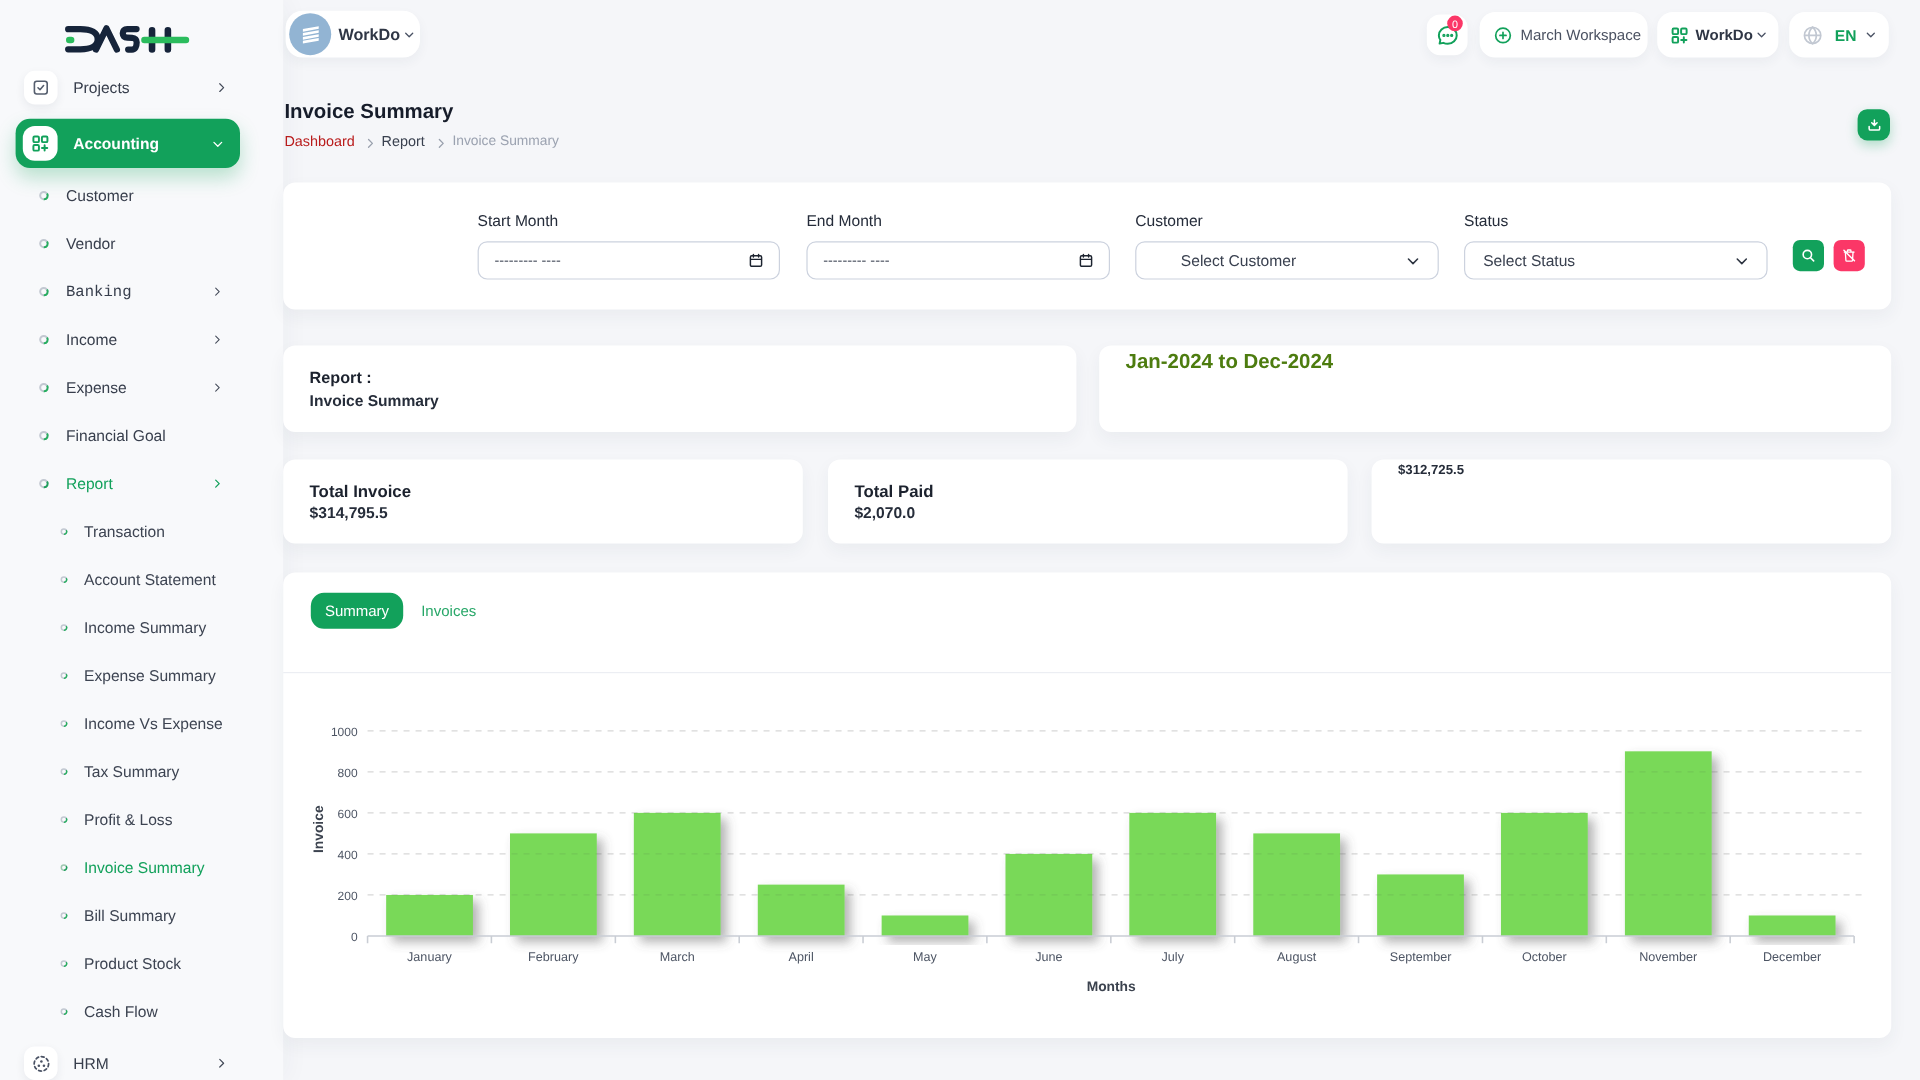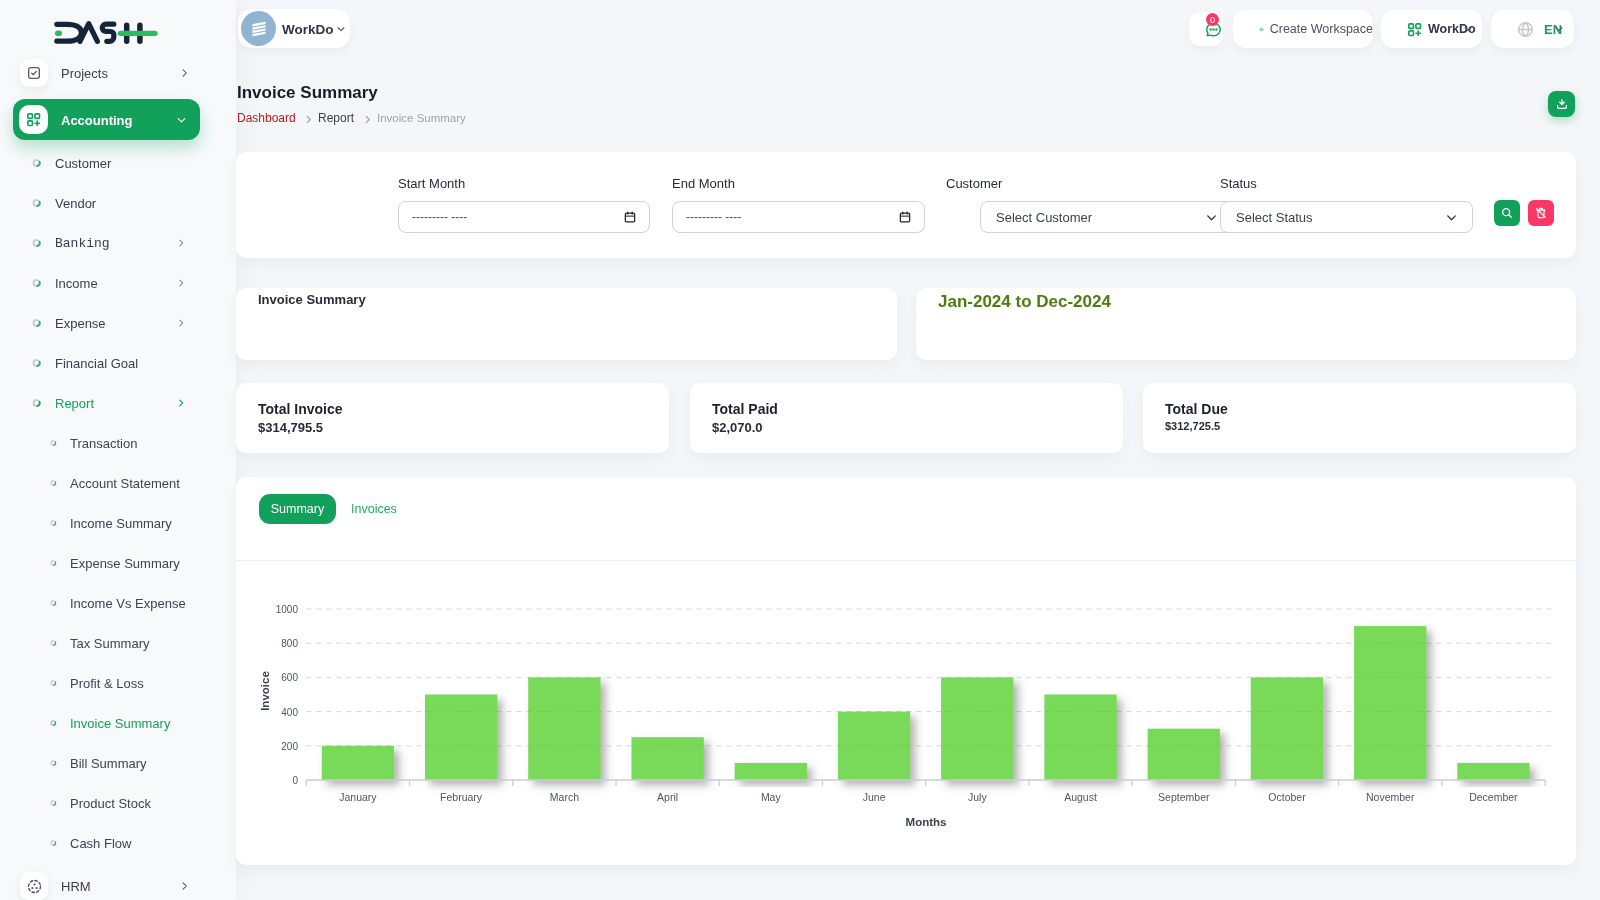--- a/index.html
+++ b/index.html
@@ -12,21 +12,21 @@
 #sidebar { position:absolute; left:0; top:0; width:236px; height:900px; background:#f8f9fb; box-shadow:6px 0 18px rgba(40,50,80,0.035); }
 .m-item { position:absolute; left:0; width:236px; height:40px; }
 .m-text { position:absolute; left:55px; top:50%; transform:translateY(-50%); font-size:13px; color:#373e4c; }
 .s-text { position:absolute; left:70px; top:50%; transform:translateY(-50%); font-size:13px; color:#3d4452; }
 .chev { position:absolute; top:50%; transform:translateY(-50%); width:11px; height:11px; }
 .iconbox { position:absolute; left:20px; width:28px; height:28px; background:#fff; border-radius:9px; box-shadow:0 3px 8px rgba(40,50,80,0.08); display:flex; align-items:center; justify-content:center; }
 .donut { position:absolute; top:50%; transform:translateY(-50%); width:9px; height:9px; }
 .green { color:#12a15b !important; }
 
 
-.pill { position:absolute; background:#fff; border-radius:12px; box-shadow:0 4px 10px rgba(40,50,80,0.05); display:flex; align-items:center; white-space:nowrap;padding-left:15px; }
+.pill { position:absolute; background:#fff; border-radius:12px; box-shadow:0 4px 10px rgba(40,50,80,0.05); display:flex; align-items:center; white-space:nowrap; }
 
 
 .flabel { position:absolute; font-size:13px; color:#252c3a; }
 .finput { position:absolute; height:32px; background:#fff; border:1px solid #ccd2de; border-radius:8px; display:flex; align-items:center; font-size:13px; color:#39404f; }
 
 
 </style>
 </head>
 <body>
 
@@ -248,21 +248,21 @@
       <circle cx="15.7" cy="12" r="0.6" fill="#12a15b"></circle>
     </svg>
 </div>
 <div class="abs" style="left:1206px; top:13px; width:13px; height:13px; border-radius:50%; background:#fb3767; color:#fff; font-size:9px; display:flex; align-items:center; justify-content:center;">0</div>
 
 <div class="pill" style="left:1233px; top:10px; width:140px; height:38px; border-radius:13px;">
   <svg style="margin-left:11px;" width="17" height="17" viewBox="0 0 24 24" fill="none" stroke="#12a15b" stroke-width="2" stroke-linecap="round">
       <circle cx="12" cy="12" r="8.6"></circle>
       <path d="M12 8.4 L12 15.6 M8.4 12 L15.6 12"></path>
     </svg>
-  <span style="margin-left:6px; font-size:12.5px; color:#4a5161;">Create Workspace</span>
+  <span style="margin-left:6px; font-size:12.5px; color:#4a5161;">March Workspace</span>
 </div>
 
 <div class="pill" style="left:1381px; top:10px; width:101px; height:38px; border-radius:13px;">
   <svg style="margin-left:10px;" width="17" height="17" viewBox="0 0 24 24" fill="none" stroke="#12a15b" stroke-width="2.3" stroke-linecap="round" stroke-linejoin="round">
       <rect x="4" y="4" width="6.5" height="6.5" rx="1.4"></rect>
       <rect x="14" y="4" width="6.5" height="6.5" rx="1.4"></rect>
       <rect x="4" y="14" width="6.5" height="6.5" rx="1.4"></rect>
       <path d="M17.2 14.2 L17.2 20.4 M14.1 17.3 L20.3 17.3"></path>
     </svg>
   <span style="margin-left:5px; font-size:12.5px; font-weight:bold; color:#2f3645;">WorkDo</span>
@@ -316,21 +316,21 @@
     </svg>
 </div>
 <div class="finput" style="left:672px; top:201px; width:253px;">
   <span style="margin-left:13px; color:#444b5a; font-size:12px;">--------- ----</span>
   <svg class="abs" style="right:12px;" width="14" height="14" viewBox="0 0 24 24" fill="none" stroke="#1d2430" stroke-width="2.1">
       <rect x="4" y="5.5" width="16" height="15" rx="2"></rect>
       <path d="M4 10.5 L20 10.5" stroke-width="1.8"></path>
       <path d="M8.3 3.5 L8.3 7 M15.7 3.5 L15.7 7" stroke-linecap="round"></path>
     </svg>
 </div>
-<div class="finput" style="left:980px; top:201px; width:253px;">
+<div class="finput" style="left:946px; top:201px; width:253px;padding-left:22px;">
   <span style="margin-left:15px;">Select Customer</span>
   <svg class="abs" style="right:14px; width:13px; height:13px;" viewBox="0 0 24 24" fill="none" stroke="#2e3542" stroke-width="2.4" stroke-linecap="round" stroke-linejoin="round">
       <path d="M5 9 L12 16 L19 9"></path>
     </svg>
 </div>
 <div class="finput" style="left:1220px; top:201px; width:253px;">
   <span style="margin-left:15px;">Select Status</span>
   <svg class="abs" style="right:14px; width:13px; height:13px;" viewBox="0 0 24 24" fill="none" stroke="#2e3542" stroke-width="2.4" stroke-linecap="round" stroke-linejoin="round">
       <path d="M5 9 L12 16 L19 9"></path>
     </svg>
@@ -343,36 +343,36 @@
 </div>
 <div class="abs" style="left:1528px; top:200px; width:26px; height:26px; background:#fb3767; border-radius:6px; display:flex; align-items:center; justify-content:center;">
   <svg width="14" height="14" viewBox="0 0 24 24" fill="none" stroke="#fff" stroke-width="1.9" stroke-linecap="round" stroke-linejoin="round">
       <path d="M5 7 L19 7 M9.5 7 L9.5 5 C9.5 4.4 9.9 4 10.5 4 L13.5 4 C14.1 4 14.5 4.4 14.5 5 L14.5 7"></path>
       <path d="M6.5 7 L7.3 19 C7.35 19.6 7.8 20 8.4 20 L15.6 20 C16.2 20 16.65 19.6 16.7 19 L17.5 7"></path>
       <path d="M4.5 4.5 L19.5 19.5" stroke-width="2.1"></path>
     </svg>
 </div>
 
 <div class="card" style="left:236px; top:288px; width:661px; height:72px;">
+  <div style="margin:19px 0 0 22px; font-size:13.5px; font-weight:bold; color:#1c222e;">Report :</div>
   <div style="margin:4px 0 0 22px; font-size:13px; font-weight:bold; color:#262d3a;">Invoice Summary</div>
 </div>
 <div class="card" style="left:916px; top:288px; width:660px; height:72px;">
   <div style="margin:4px 0 0 22px; font-size:17px; font-weight:bold; color:#4d7c0f;">Jan-2024 to Dec-2024</div>
 </div>
 
 <div class="card" style="left:236px; top:383px; width:433px; height:70px;">
   <div style="margin:18px 0 0 22px; font-size:14px; font-weight:bold; color:#1c222e;">Total Invoice</div>
   <div style="margin:3px 0 0 22px; font-size:13px; font-weight:bold; color:#262d3a;">$314,795.5</div>
 </div>
 <div class="card" style="left:690px; top:383px; width:433px; height:70px;">
   <div style="margin:18px 0 0 22px; font-size:14px; font-weight:bold; color:#1c222e;">Total Paid</div>
   <div style="margin:3px 0 0 22px; font-size:13px; font-weight:bold; color:#262d3a;">$2,070.0</div>
 </div>
 <div class="card" style="left:1143px; top:383px; width:433px; height:70px;">
-  <div style="margin:18px 0 0 22px; font-size:14px; font-weight:bold; color:#1c222e;">Total Due</div>
   <div style="margin:3px 0 0 22px; font-size:11px; font-weight:bold; color:#262d3a;">$312,725.5</div>
 </div>
 
 <div class="card" style="left:236px; top:477px; width:1340px; height:388px;">
   <div class="abs" style="left:23px; top:17px; width:77px; height:30px; background:#12a15b; border-radius:11px; color:#fff; font-size:12.5px; display:flex; align-items:center; justify-content:center;">Summary</div>
   <span class="abs" style="left:115px; top:25px; font-size:12.5px; color:#27a768;">Invoices</span>
   <div class="abs" style="left:0; top:83px; width:1340px; height:1px; background:#eceef3;"></div>
   <svg class="abs" style="left:0; top:83px;" width="1340" height="305" viewBox="0 0 1340 305" id="chartsvg">
     <defs>
         <filter id="bsh" x="-30%" y="-30%" width="170%" height="170%">

